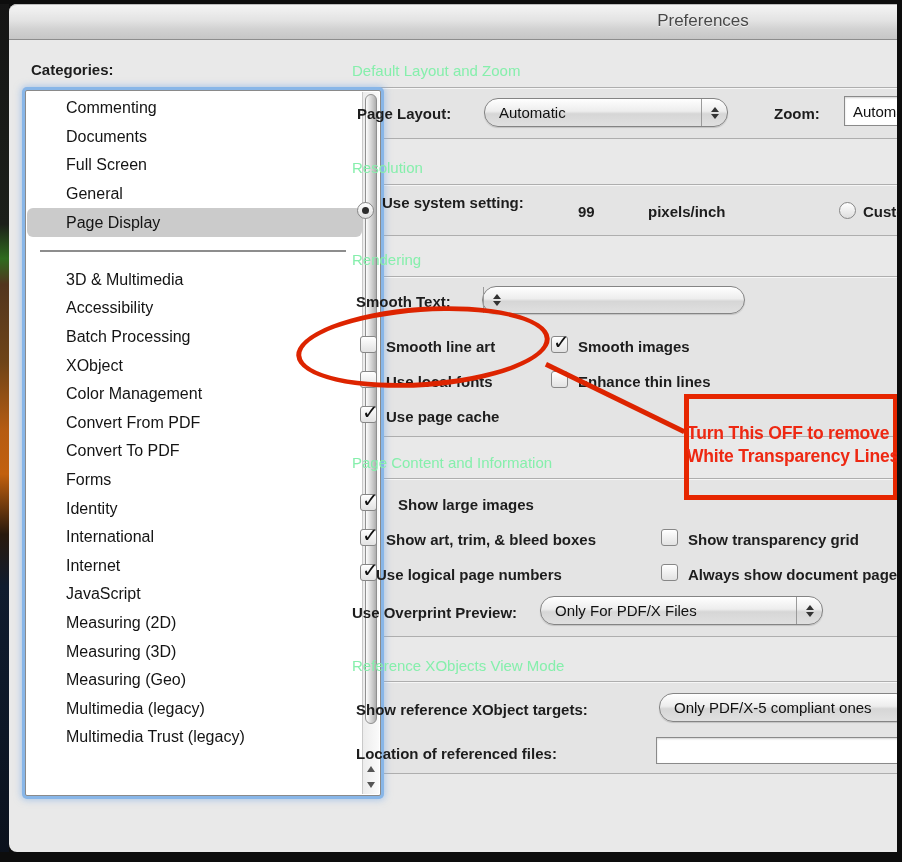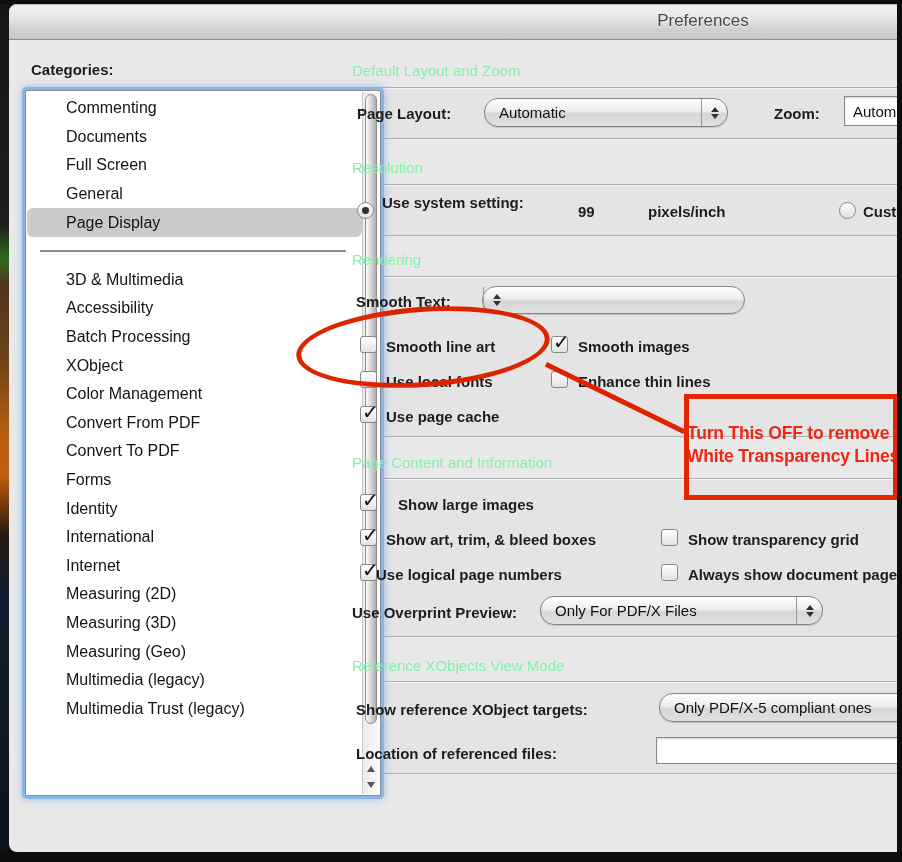--- a/index.html
+++ b/index.html
@@ -117,20 +117,21 @@
           <div class="row">Accessibility</div>
           <div class="row">Batch Processing</div>
           <div class="row">XObject</div>
           <div class="row">Color Management</div>
           <div class="row">Convert From PDF</div>
           <div class="row">Convert To PDF</div>
           <div class="row">Forms</div>
           <div class="row">Identity</div>
           <div class="row">International</div>
           <div class="row">Internet</div>
+          <div class="row">JavaScript</div>
           <div class="row">Measuring (2D)</div>
           <div class="row">Measuring (3D)</div>
           <div class="row">Measuring (Geo)</div>
           <div class="row">Multimedia (legacy)</div>
           <div class="row">Multimedia Trust (legacy)</div>
         </div>
     </div>
     <div id="sbar">
       <div id="sthumb"></div>
       <div class="sbtn" style="bottom:18px">

